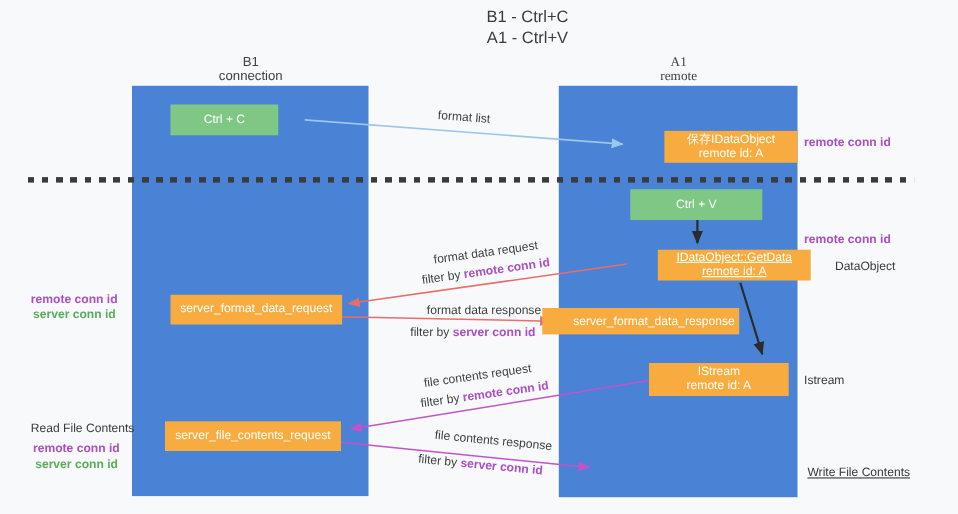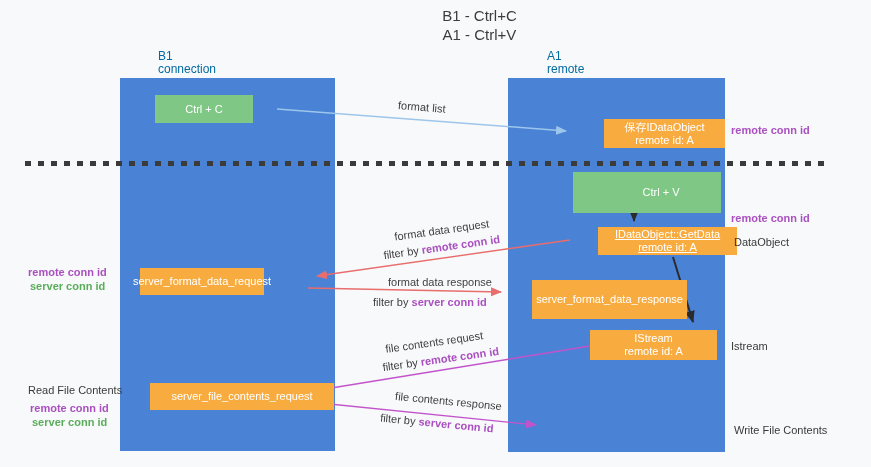--- a/index.html
+++ b/index.html
@@ -1,20 +1,20 @@
 <!DOCTYPE html>
 <html style="--bg: #f8f9fa; --blue: #4a82d6; --orange: #f8ac40; --green: #7ec785; --red: #e86d6d; --magenta: #c254cb; --lightblue: #9cc6ea; --purple: #aa50c0; --green_text: #5aad5a; --black_arrow: #2b2b2b;"><head>
 <meta charset="utf-8">
 <style>
   html,body{margin:0;padding:0;background:#f8f9fa;}
   .canvas{position:relative;width:871px;height:467px;background:var(--bg,#f8f9fa);
           font-family:"Liberation Sans",sans-serif;overflow:hidden;}
   .title{position:absolute;top:6px;left:0;width:100%;text-align:center;
          font-size:15px;line-height:19px;color:#3c3c3c;margin-left:44px;}
-  .colhead{position:absolute;width:140px;text-align:left;font-size:12px;line-height:13px;color:#0369a1;}
+  .colhead{position:absolute;width:140px;text-align:center;font-size:12px;line-height:13px;color:#404040;}
   .lifeline{position:absolute;background:var(--blue,#4a82d6);}
   .dash{position:absolute;left:25px;top:161px;width:806px;height:5px;
         background:repeating-linear-gradient(90deg,#3b3b3b 0 6px,transparent 6px 13px);}
   .node{position:absolute;display:flex;flex-direction:column;align-items:center;justify-content:center;
         color:#fff;font-size:11px;line-height:13px;text-align:center;white-space:nowrap;}
   .node.green{background:var(--green,#7ec785);}
   .node.orange{background:var(--orange,#f8ac40);}
   .albl{position:absolute;font-size:11px;color:#3f3f3f;white-space:nowrap;transform-origin:center;}
   .slbl{position:absolute;font-size:11px;color:#3a3a3a;white-space:nowrap;}
   .purple{color:var(--purple,#aa50c0);font-weight:bold;}
@@ -28,21 +28,21 @@
 
   <div class="title">
     <div>B1 - Ctrl+C</div>
     <div>A1 - Ctrl+V</div>
   </div>
 
   <div class="colhead" style="left:158px;top:50px;">
     <div>B1</div>
     <div>connection</div>
   </div>
-  <div class="colhead" style="left:547px;top:50px;">
+  <div class="colhead" style="left:547px;top:50px;font-family:Liberation Serif, serif;">
     <div>A1</div>
     <div>remote</div>
   </div>
 
   <div class="lifeline" style="left:120px;top:78px;width:215px;height:373px;"></div>
   <div class="lifeline" style="left:508px;top:78px;width:217px;height:374px;"></div>
 
   <div class="dash"></div>
 
   <svg class="arrows">
@@ -69,60 +69,60 @@
     <line x1="310" y1="402" x2="536" y2="425" style="stroke:var(--magenta,#c254cb)" stroke-width="1.4" marker-end="url(#m-mag)"></line>
   </svg>
 
   <div class="node green" style="left:155px;top:95px;width:98px;height:28px;">
     <div>Ctrl + C</div>
   </div>
   <div class="node orange" style="left:575px;top:119px;width:121px;height:29px;margin-left:29px;">
     <div>保存IDataObject</div>
     <div>remote id: A</div>
   </div>
-  <div class="node green" style="left:573px;top:172px;width:120px;height:41px;padding-left:28px;">
+  <div class="node green" style="left:573px;top:172px;width:120px;height:28px;">
     <div>Ctrl + V</div>
   </div>
   <div class="node orange" style="left:598px;top:227px;width:139px;height:28px;text-decoration:underline;">
     <div>IDataObject::GetData</div>
     <div>remote id: A</div>
   </div>
-  <div class="node orange" style="left:140px;top:268px;width:124px;height:27px;">
+  <div class="node orange" style="left:155px;top:268px;width:156px;height:27px;">
     <div>server_format_data_request</div>
   </div>
-  <div class="node orange" style="left:532px;top:280px;width:155px;height:39px;">
+  <div class="node orange" style="left:493px;top:280px;width:155px;height:24px;padding-left:24px;">
     <div>server_format_data_response</div>
   </div>
   <div class="node orange" style="left:590px;top:330px;width:127px;height:30px;">
     <div>IStream</div>
     <div>remote id: A</div>
   </div>
-  <div class="node orange" style="left:150px;top:383px;width:184px;height:27px;">
+  <div class="node orange" style="left:150px;top:383px;width:160px;height:27px;">
     <div>server_file_contents_request</div>
   </div>
 
   <div class="albl" style="left:398px;top:101px;transform:rotate(4.5deg);">format list</div>
 
   <div class="albl" style="left:394px;top:224px;transform:rotate(-8deg);">format data request</div>
   <div class="albl" style="left:383px;top:241px;transform:rotate(-8deg);"><span>filter by </span><span class="purple">remote conn id</span></div>
 
   <div class="albl" style="left:388px;top:276px;">format data response</div>
   <div class="albl" style="left:373px;top:296px;"><span>filter by </span><span class="purple">server conn id</span></div>
 
   <div class="albl" style="left:385px;top:336px;transform:rotate(-8deg);">file contents request</div>
   <div class="albl" style="left:382px;top:353px;transform:rotate(-8deg);"><span>filter by </span><span class="purple">remote conn id</span></div>
 
   <div class="albl" style="left:395px;top:395px;transform:rotate(5.5deg);">file contents response</div>
   <div class="albl" style="left:380px;top:417px;transform:rotate(5.5deg);"><span>filter by </span><span class="purple">server conn id</span></div>
 
   <div class="slbl purple" style="left:731px;top:124px;">remote conn id</div>
   <div class="slbl purple" style="left:731px;top:212px;">remote conn id</div>
-  <div class="slbl" style="left:734px;top:236px;text-align:right;">DataObject</div>
+  <div class="slbl" style="left:759px;top:236px;text-align:right;">DataObject</div>
   <div class="slbl" style="left:731px;top:340px;">Istream</div>
-  <div class="slbl" style="left:734px;top:424px;">Write File Contents</div>
+  <div class="slbl" style="left:734px;top:424px;text-decoration:underline;">Write File Contents</div>
 
   <div class="slbl purple" style="left:28px;top:266px;">remote conn id</div>
   <div class="slbl greent" style="left:30px;top:280px;">server conn id</div>
   <div class="slbl" style="left:28px;top:384px;">Read File Contents</div>
   <div class="slbl purple" style="left:30px;top:402px;">remote conn id</div>
   <div class="slbl greent" style="left:32px;top:416px;">server conn id</div>
 
 </div>
 
 </body></html>

